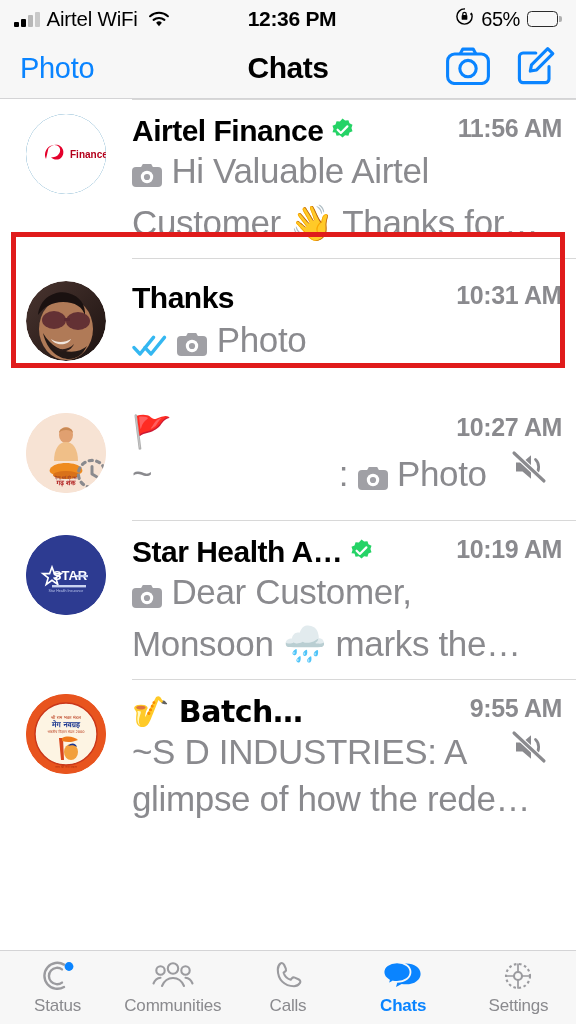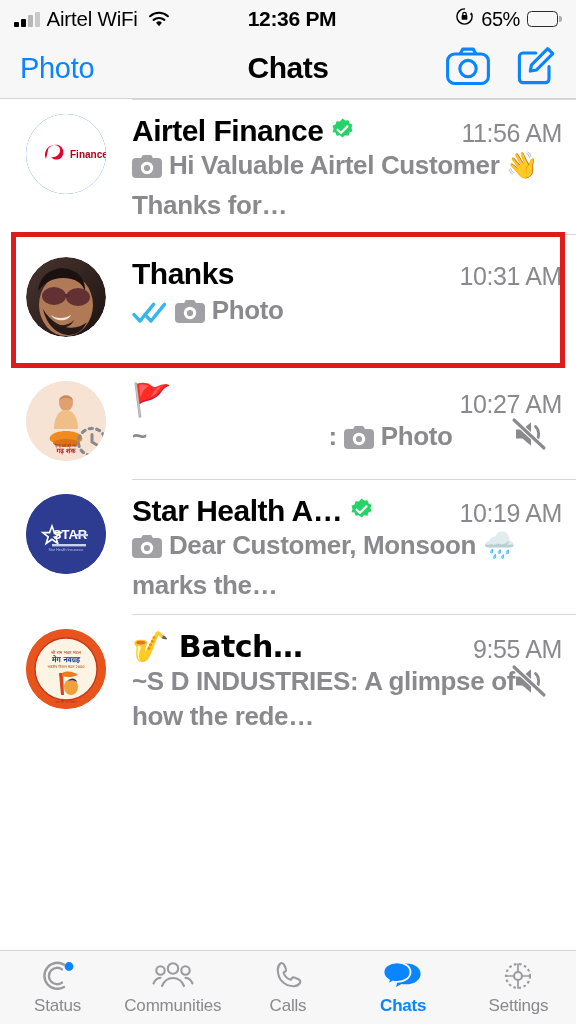--- a/index.html
+++ b/index.html
@@ -58,32 +58,32 @@
   
   .list { flex:1 1 auto; background:#fff; position:relative; overflow:hidden; }
   .row { display:flex; position:relative; background:#fff; }
   .row-avatar { flex:0 0 132px; display:flex; justify-content:center; position:relative; }
   .avatar {
     width:80px; height:80px; border-radius:50%;
     overflow:hidden; position:relative; background:#fff;
     display:flex; align-items:center; justify-content:center;
   }
   .row-body { flex:1 1 auto; padding-right:14px; position:relative; }
-  .row-top { display:flex; align-items:flex-end; }
+  .row-top { display:flex; align-items:flex-start; }
   .row-title {
     font-size:30px; font-weight:700; color:#000; letter-spacing:-.5px;
     white-space:nowrap; overflow:hidden;
   }
   .verified { margin-left:7px; flex:0 0 auto; align-self:center; }
   .row-time {
-    margin-left:auto; color:#8a8a8e; font-size:25px; font-weight:400;
+    margin-left:auto; color:#8a8a8e; font-size:25px; font-weight:700;
     letter-spacing:-.4px; white-space:nowrap; padding-left:12px;
   }
   .row-sub {
-    color:#8a8a8e; font-size:26px; font-weight:700; line-height:1.33;
+    color:#8a8a8e; font-size:35px; font-weight:400; line-height:1.33;
     letter-spacing:-.35px; position:relative; padding-right:6px;
   }
   .row-sub .camicon, .row-sub .ticks { vertical-align:-5px; display:inline-block; }
   .mute { position:absolute; right:14px; }
   .divider { height:1px; background:#d8d8d8; margin-left:132px; }
 
   .emoji { font-family:"DejaVu Sans",sans-serif; }
 
   
   .highlight {

